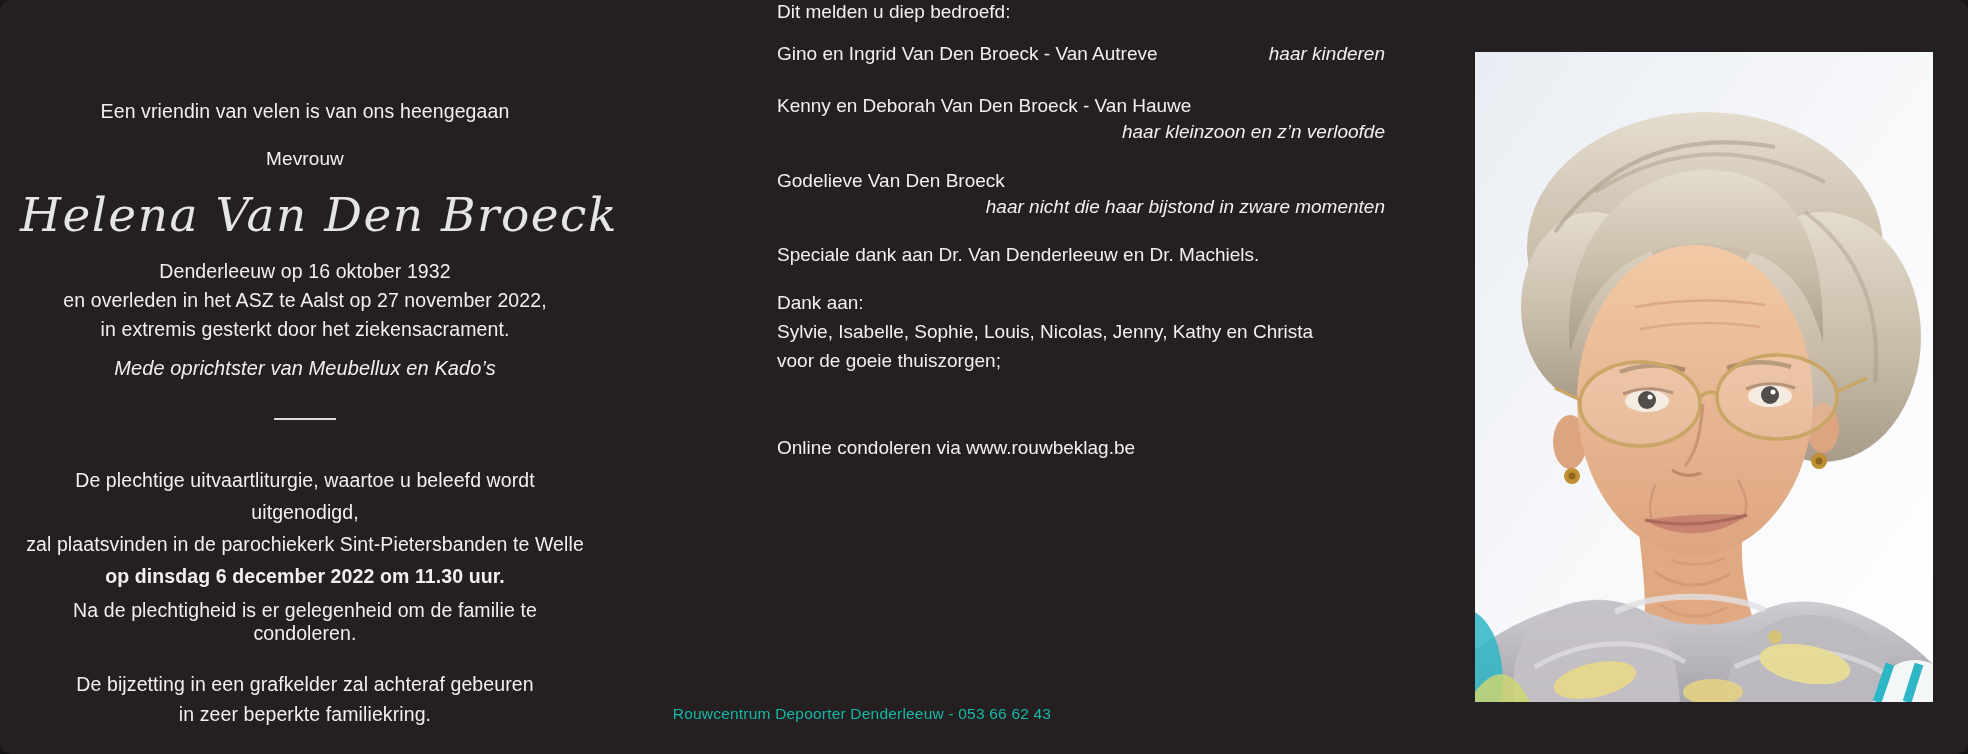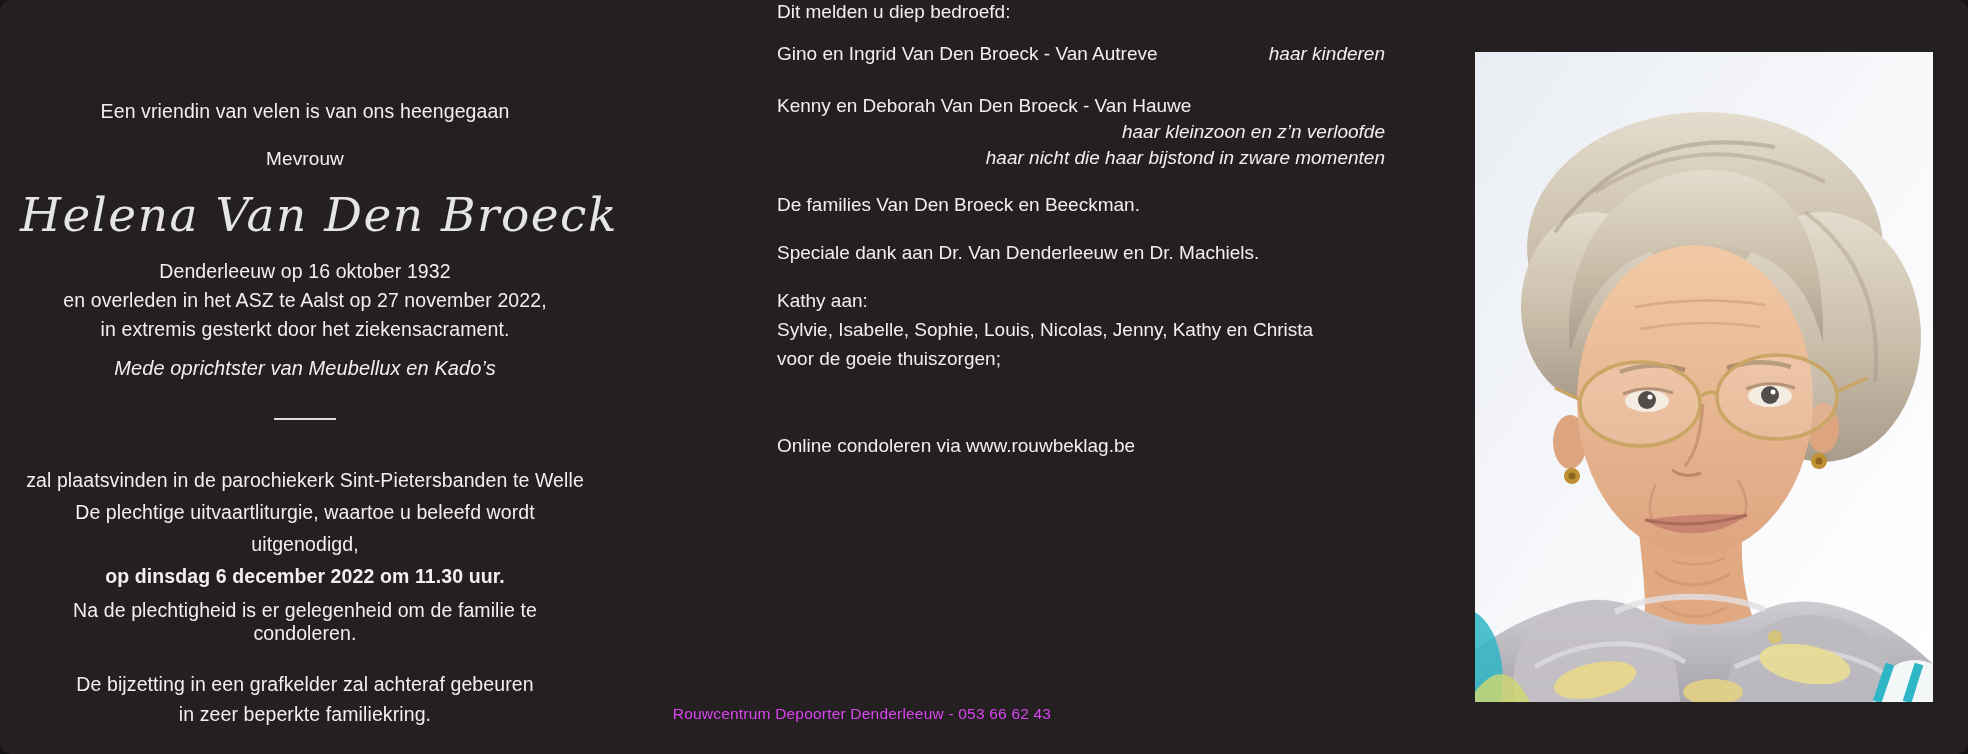--- a/index.html
+++ b/index.html
@@ -54,21 +54,21 @@
   .m-rel-line{margin-top:2px;text-align:right;font-style:italic;}
   .m-names-3{margin-top:25px;}
   .m-families{margin-top:23px;}
   .m-special{margin-top:24px;}
   .m-dank{margin-top:24px;}
   .m-thanks{margin-top:2px;line-height:29px;}
   .m-online{margin-top:61px;}
   
   .footer{
     position:absolute;top:705px;left:0;width:1724px;
-    text-align:center;font-size:15.5px;color:#d946ef;letter-spacing:0.2px;
+    text-align:center;font-size:15.5px;color:#14b8a6;letter-spacing:0.2px;
   }
   
   .photo{
     position:absolute;left:1475px;top:52px;width:458px;height:650px;
     background:#ffffff;
   }
   .photo svg{display:block;width:458px;height:650px;}
 </style>
 </head>
 <body>
@@ -80,48 +80,48 @@
     <div class="l-mevrouw">Mevrouw</div>
     <div class="l-name">Helena Van Den Broeck</div>
     <div class="l-life">
       <div>Denderleeuw op 16 oktober 1932</div>
       <div>en overleden in het ASZ te Aalst op 27 november 2022,</div>
       <div>in extremis gesterkt door het ziekensacrament.</div>
     </div>
     <div class="l-role">Mede oprichtster van Meubellux en Kado’s</div>
     <div class="l-divider"></div>
     <div class="l-funeral">
+      <div>De plechtige uitvaartliturgie, waartoe u beleefd wordt uitgenodigd,</div>
       <div>zal plaatsvinden in de parochiekerk Sint-Pietersbanden te Welle</div>
-      <div>De plechtige uitvaartliturgie, waartoe u beleefd wordt uitgenodigd,</div>
       <div class="bold">op dinsdag 6 december 2022 om 11.30 uur.</div>
     </div>
     <div class="l-condo">Na de plechtigheid is er gelegenheid om de familie te condoleren.</div>
     <div class="l-bijzetting">
       <div>De bijzetting in een grafkelder zal achteraf gebeuren</div>
       <div>in zeer beperkte familiekring.</div>
     </div>
   </div>
 
   <div class="mid-col">
     <div class="m-heading">Dit melden u diep bedroefd:</div>
 
     <div class="m-row">
       <span>Gino en Ingrid Van Den Broeck - Van Autreve</span>
       <span class="m-rel">haar kinderen</span>
     </div>
 
     <div class="m-names-2">Kenny en Deborah Van Den Broeck - Van Hauwe</div>
     <div class="m-rel-line">haar kleinzoon en z’n verloofde</div>
 
+    <div class="m-names-3">Godelieve Van Den Broeck</div>
     <div class="m-rel-line">haar nicht die haar bijstond in zware momenten</div>
 
-    <div class="m-families">De families Van Den Broeck en Beeckman.</div>
     <div class="m-special">Speciale dank aan Dr. Van Denderleeuw en Dr. Machiels.</div>
 
-    <div class="m-dank">Kathy aan:</div>
+    <div class="m-dank">Dank aan:</div>
     <div class="m-thanks">
       <div>Sylvie, Isabelle, Sophie, Louis, Nicolas, Jenny, Kathy en Christa</div>
       <div>voor de goeie thuiszorgen;</div>
     </div>
 
     <div class="m-online">Online condoleren via www.rouwbeklag.be</div>
   </div>
 
   <div class="footer">Rouwcentrum Depoorter Denderleeuw - 053 66 62 43</div>
 

